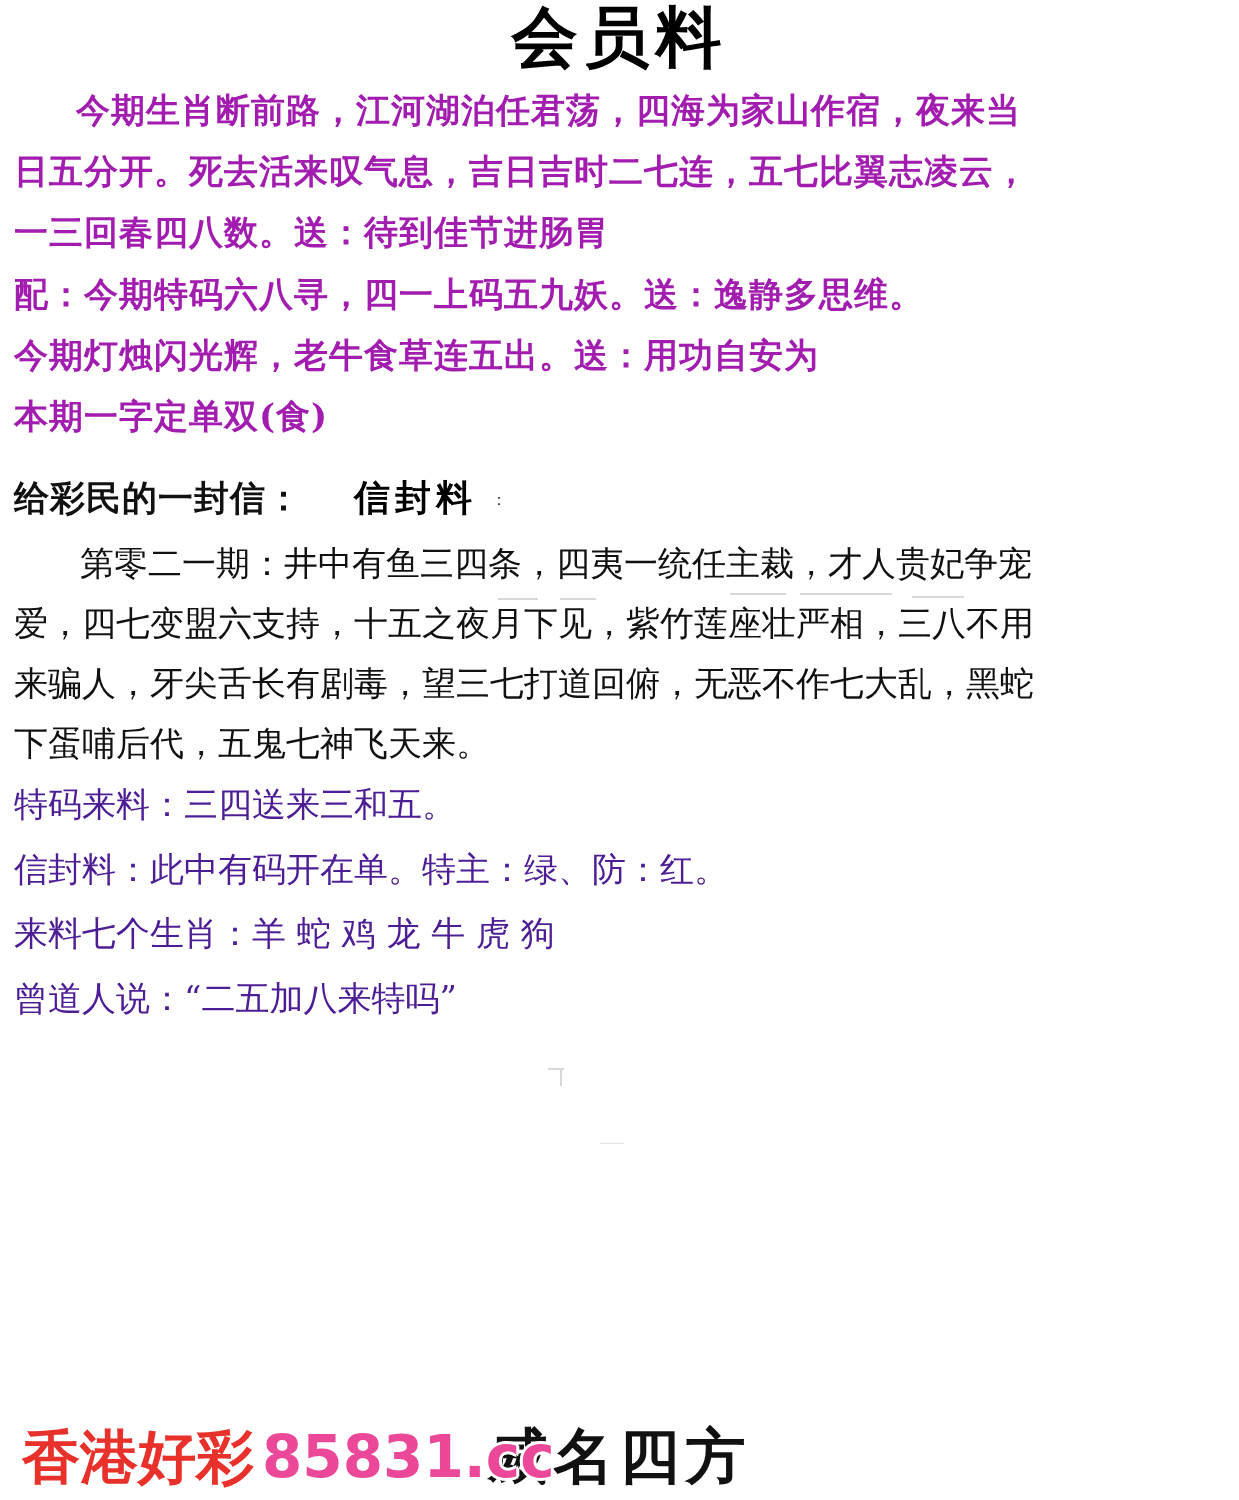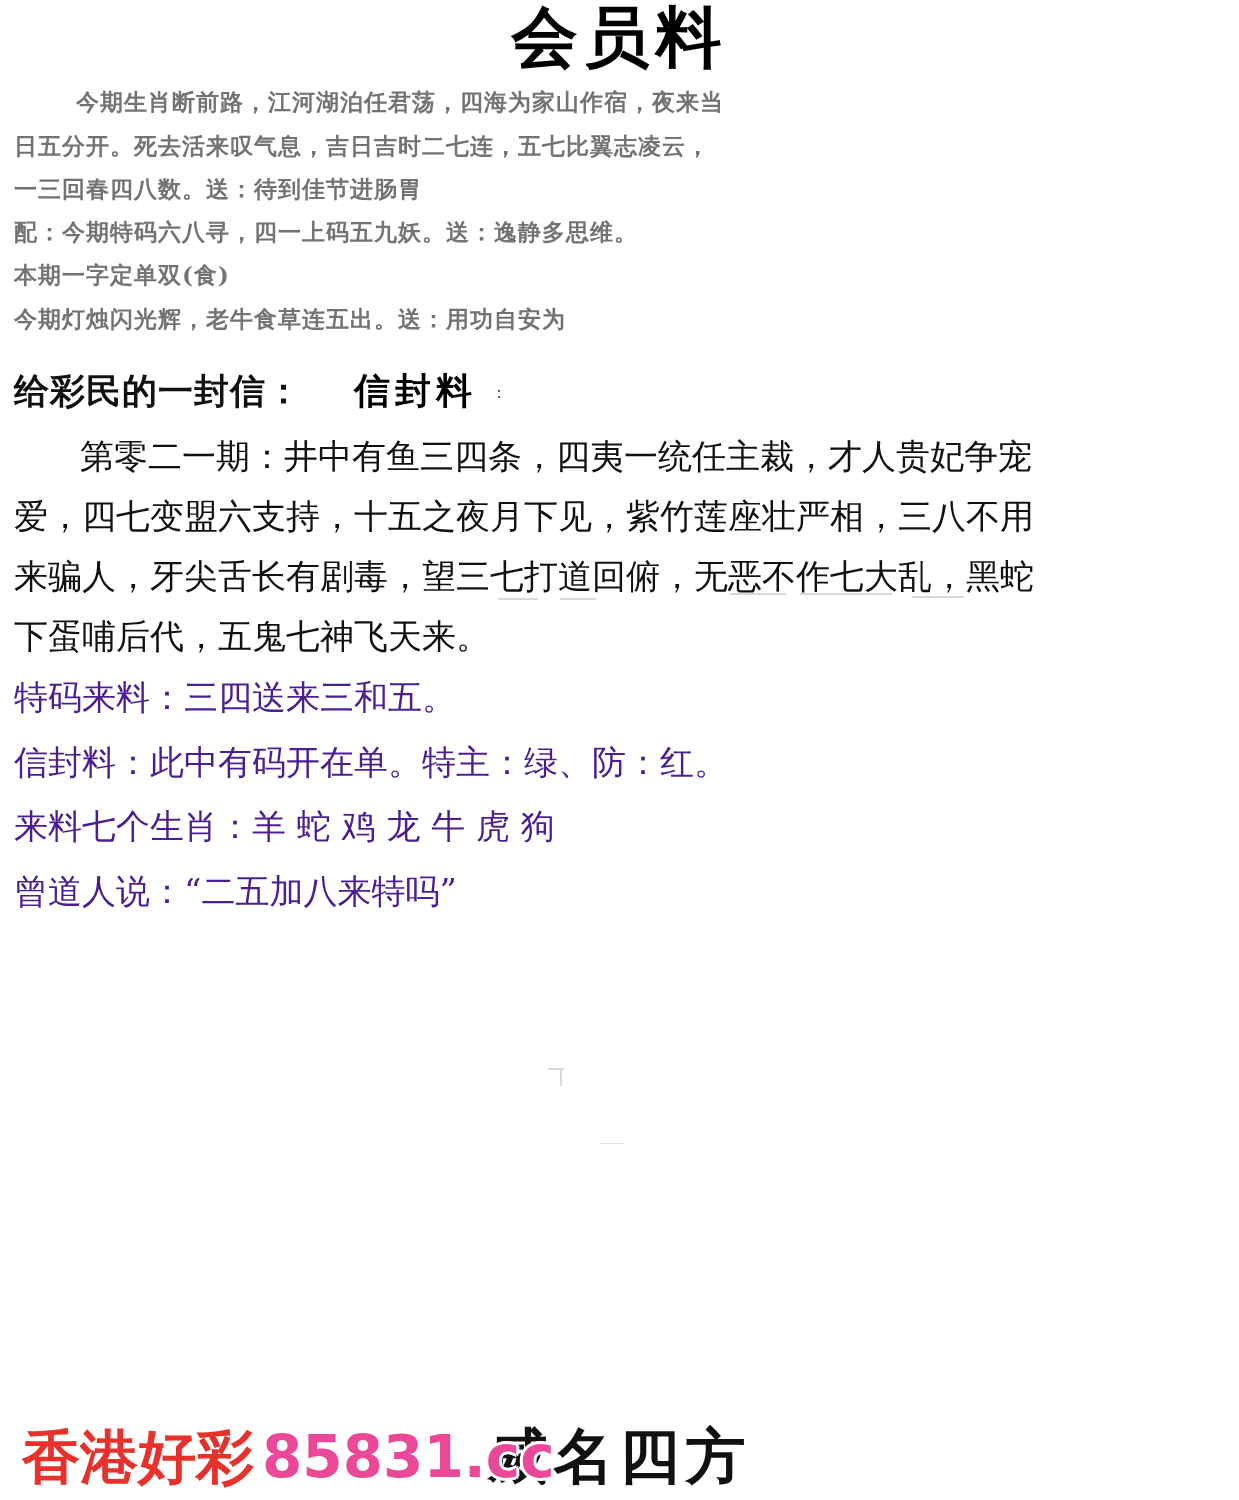--- a/index.html
+++ b/index.html
@@ -29,25 +29,25 @@
     font-size: 66px;
     font-weight: bold;
     letter-spacing: 6px;
     line-height: 1.05;
     margin: 8px 0 0 0;
     font-family: Liberation Mono, monospace;
     color: #000;
   }
 
   .body-block {
-    font-size: 23px;
+    font-size: 34px;
     font-weight: bold;
     line-height: 1.62;
     letter-spacing: 1px;
-    color: #737373;
+    color: #a21caf;
     margin-top: 6px;
   }
   .body-block p {
     margin: 0 0 6px 0;
     white-space: pre-wrap;
   }
   .indent {
     text-indent: 62px;
   }
 
@@ -161,22 +161,22 @@
 
 <div class="page">
 
   <h1 class="title-main">会员料</h1>
 
   <div class="body-block">
     <p class="indent">今期生肖断前路，江河湖泊任君荡，四海为家山作宿，夜来当</p>
     <p>日五分开。死去活来叹气息，吉日吉时二七连，五七比翼志凌云，</p>
     <p>一三回春四八数。送：待到佳节进肠胃</p>
     <p>配：今期特码六八寻，四一上码五九妖。送：逸静多思维。</p>
+    <p>今期灯烛闪光辉，老牛食草连五出。送：用功自安为</p>
     <p>本期一字定单双(食)</p>
-    <p>今期灯烛闪光辉，老牛食草连五出。送：用功自安为</p>
   </div>
 
   <div class="artifact" style="left:498px; top:590px; width:40px;"></div>
   <div class="artifact" style="left:560px; top:590px; width:36px;"></div>
   <div class="artifact" style="left:730px; top:585px; width:56px;"></div>
   <div class="artifact" style="left:800px; top:585px; width:92px;"></div>
   <div class="artifact" style="left:912px; top:588px; width:52px;"></div>
 
   <div class="section2-head">
     <span class="lead">给彩民的一封信：</span>

